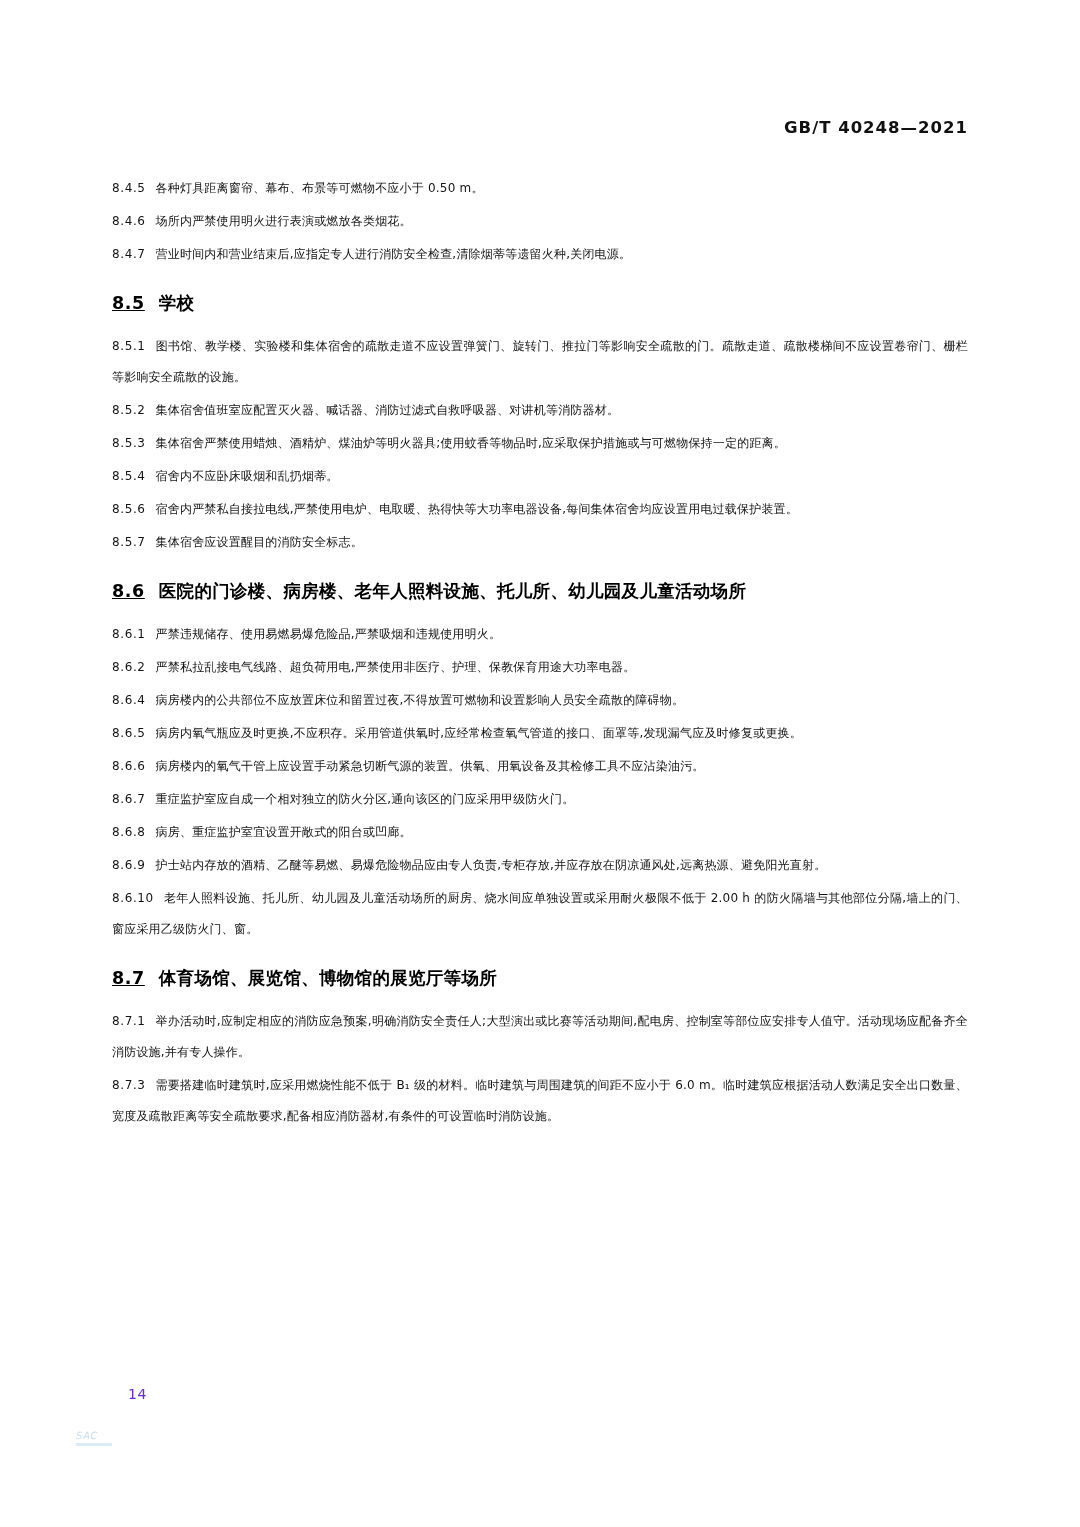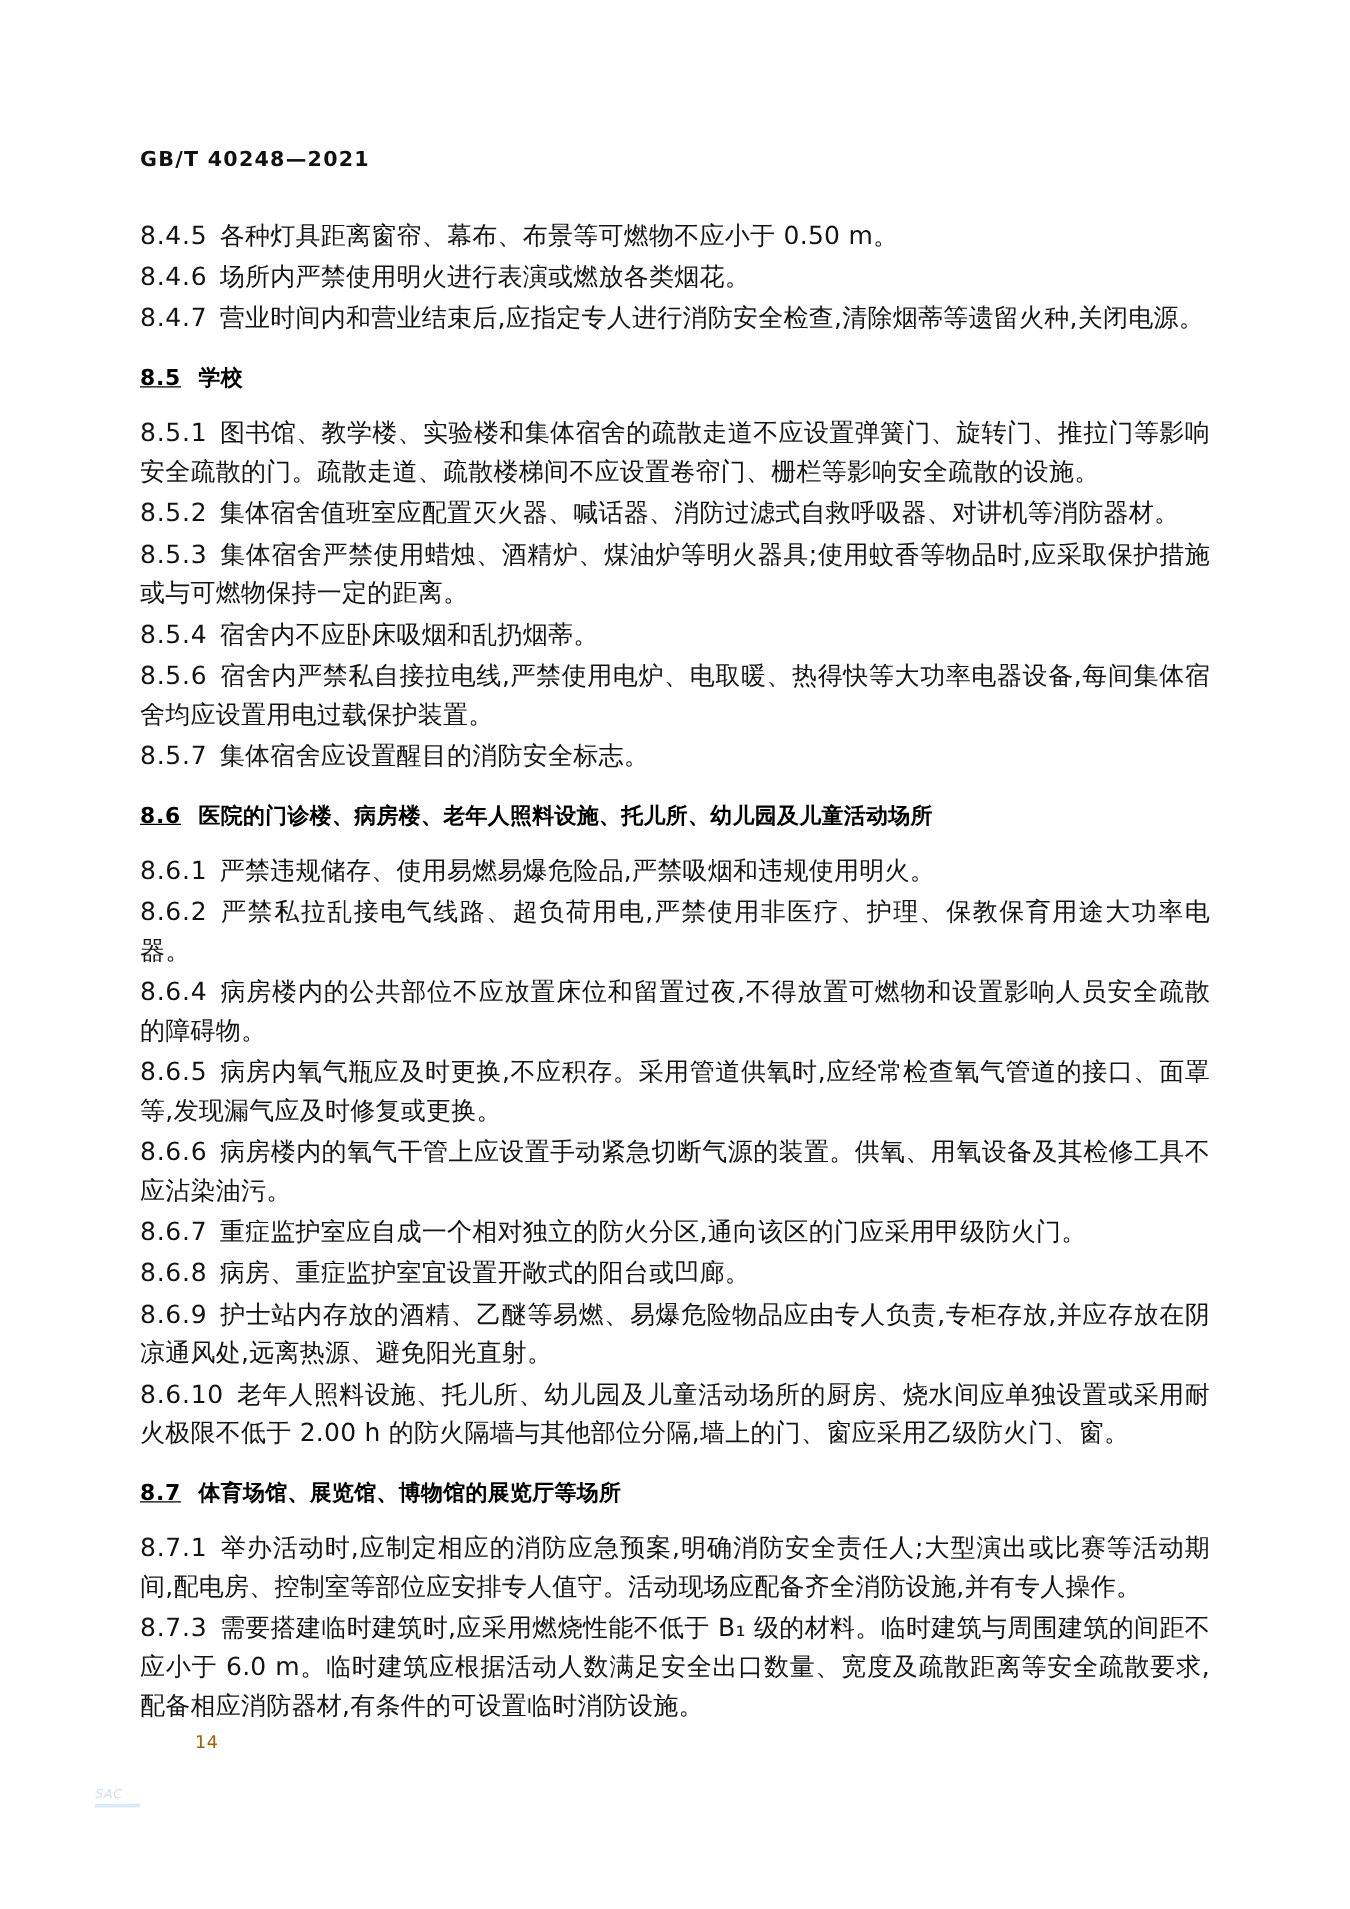--- a/index.html
+++ b/index.html
@@ -24,26 +24,27 @@
     left: 112px;
     top: 118px;
     width: 856px;
   }
   .header {
     font-size: 16.5px;
     letter-spacing: 0.5px;
     color: #111;
     margin-bottom: 36px;
     font-weight: 600;
+    text-align: right;
   }
   .header .std-num {
     letter-spacing: 1px;
   }
   p.para {
-    font-size: 20px;
+    font-size: 12px;
     line-height: 31px;
     margin: 0 0 2px 0;
     text-align: justify;
     color: #141414;
     letter-spacing: 0.2px;
   }
   p.para .num {
     letter-spacing: 0.6px;
   }
   p.para .gap {
@@ -61,24 +62,24 @@
   h2.section .sec-num {
     letter-spacing: 0.6px;
     text-decoration: underline;
   }
   h2.section .gap {
     display: inline-block;
     width: 14px;
   }
   .page-number {
     position: absolute;
-    left: 156px;
+    left: 128px;
     top: 1386px;
     font-size: 14px;
-    color: #a16207;
+    color: #6d28d9;
     letter-spacing: 0.5px;
   }
   .watermark {
     position: absolute;
     left: 76px;
     top: 1430px;
     width: 42px;
     height: 26px;
     opacity: 0.55;
   }

